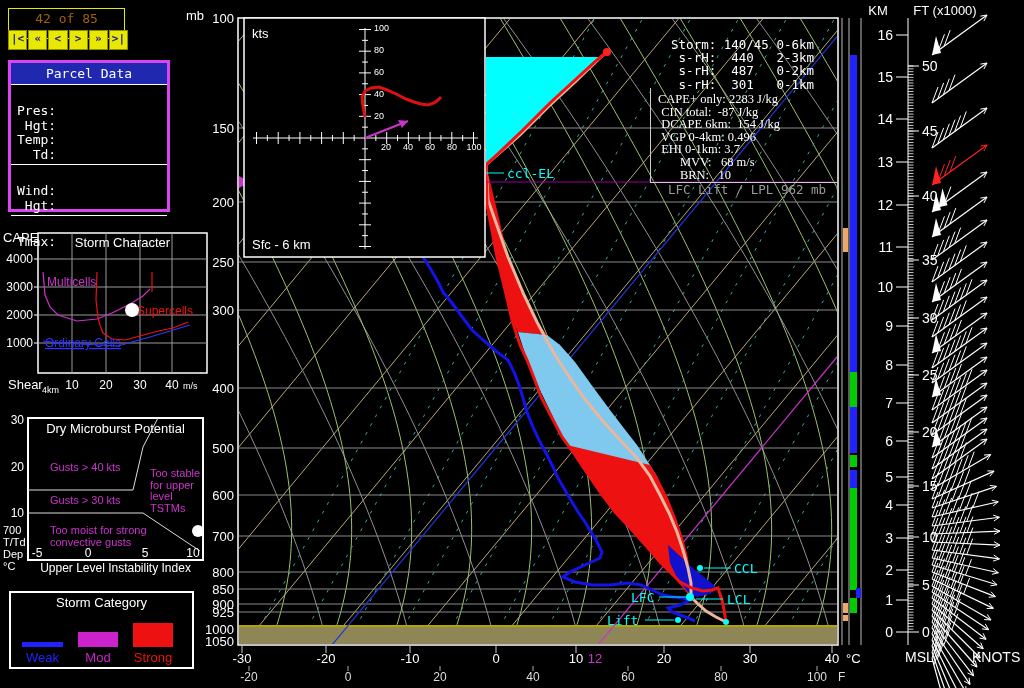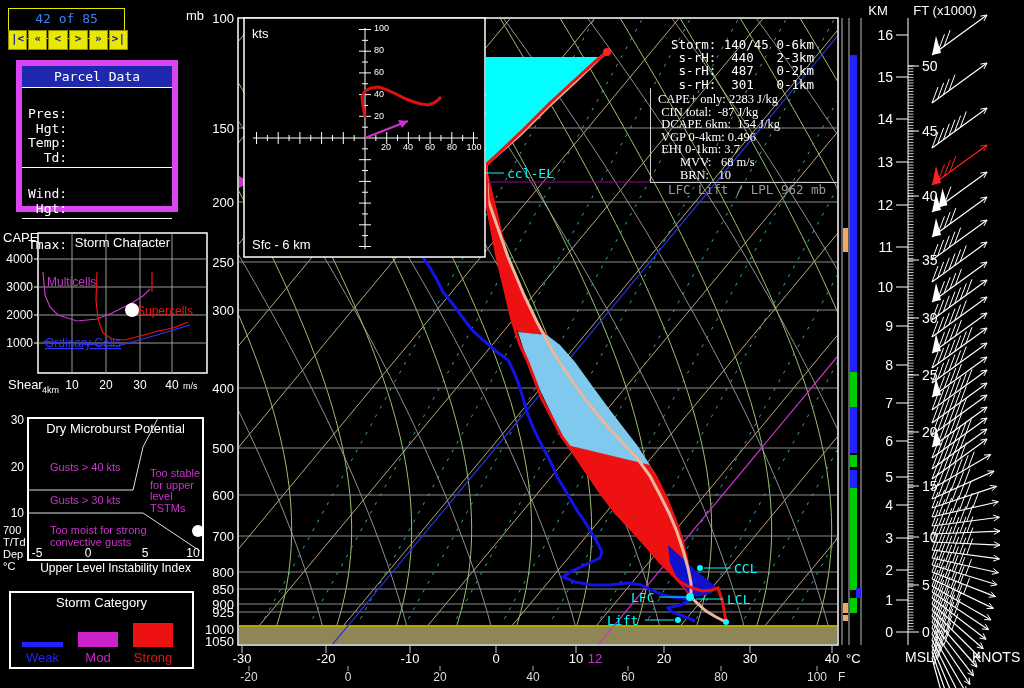--- a/index.html
+++ b/index.html
@@ -1,25 +1,25 @@
 <!DOCTYPE html>
 <html><head>
 <meta charset="utf-8">
 <style>
   html,body{margin:0;padding:0;background:#000;}
   .stage{position:relative;width:1024px;height:688px;background:#000;overflow:hidden;
          font-family:"Liberation Sans",sans-serif;}
   svg{position:absolute;left:0;top:0;}
   .panel{position:absolute;box-sizing:border-box;}
   #counter{left:8px;top:8px;width:117px;height:31px;border:1px solid #e8e800;
-           color:#3b82f6;font:13px "DejaVu Sans Mono",monospace;text-align:center;line-height:19px;}
+           color:#a16207;font:13px "DejaVu Sans Mono",monospace;text-align:center;line-height:19px;}
   #nav{left:8px;top:30px;width:120px;height:19px;display:flex;gap:1px;}
   #nav .nb{width:18px;height:18px;background:#e8e800;color:#2020a0;border:1px solid #909000;
            font:bold 11px "DejaVu Sans Mono",monospace;text-align:center;line-height:16px;cursor:pointer;}
-  #parcel{left:16px;top:60px;width:162px;height:152px;border:6px solid #d946ef;background:#000;}
+  #parcel{left:8px;top:60px;width:162px;height:152px;border:3px solid #d946ef;background:#000;}
   #parcel .hdr{background:#2028b0;border-bottom:1px solid #fff;color:#fff;
                font:13px "DejaVu Sans Mono",monospace;text-align:center;padding:3px 0;}
   #parcel pre{margin:0;padding:19px 0 2px 6px;color:#fff;font:13px "DejaVu Sans Mono",monospace;line-height:14.5px;}
   #parcel .sec{border-top:1px solid #fff;}
   .sinfo{position:absolute;color:#fff;font:12.5px "DejaVu Sans Mono",monospace;line-height:13.2px;white-space:pre;}
   #sinfo2{line-height:12.6px;font-family:Liberation Serif, serif;}
   #sifoot{color:#9a9a9a;}
   .infobox{position:absolute;left:650px;top:88px;width:187px;height:94px;
            border-left:1px solid #ccc;border-bottom:1px solid #ccc;}
 </style>

